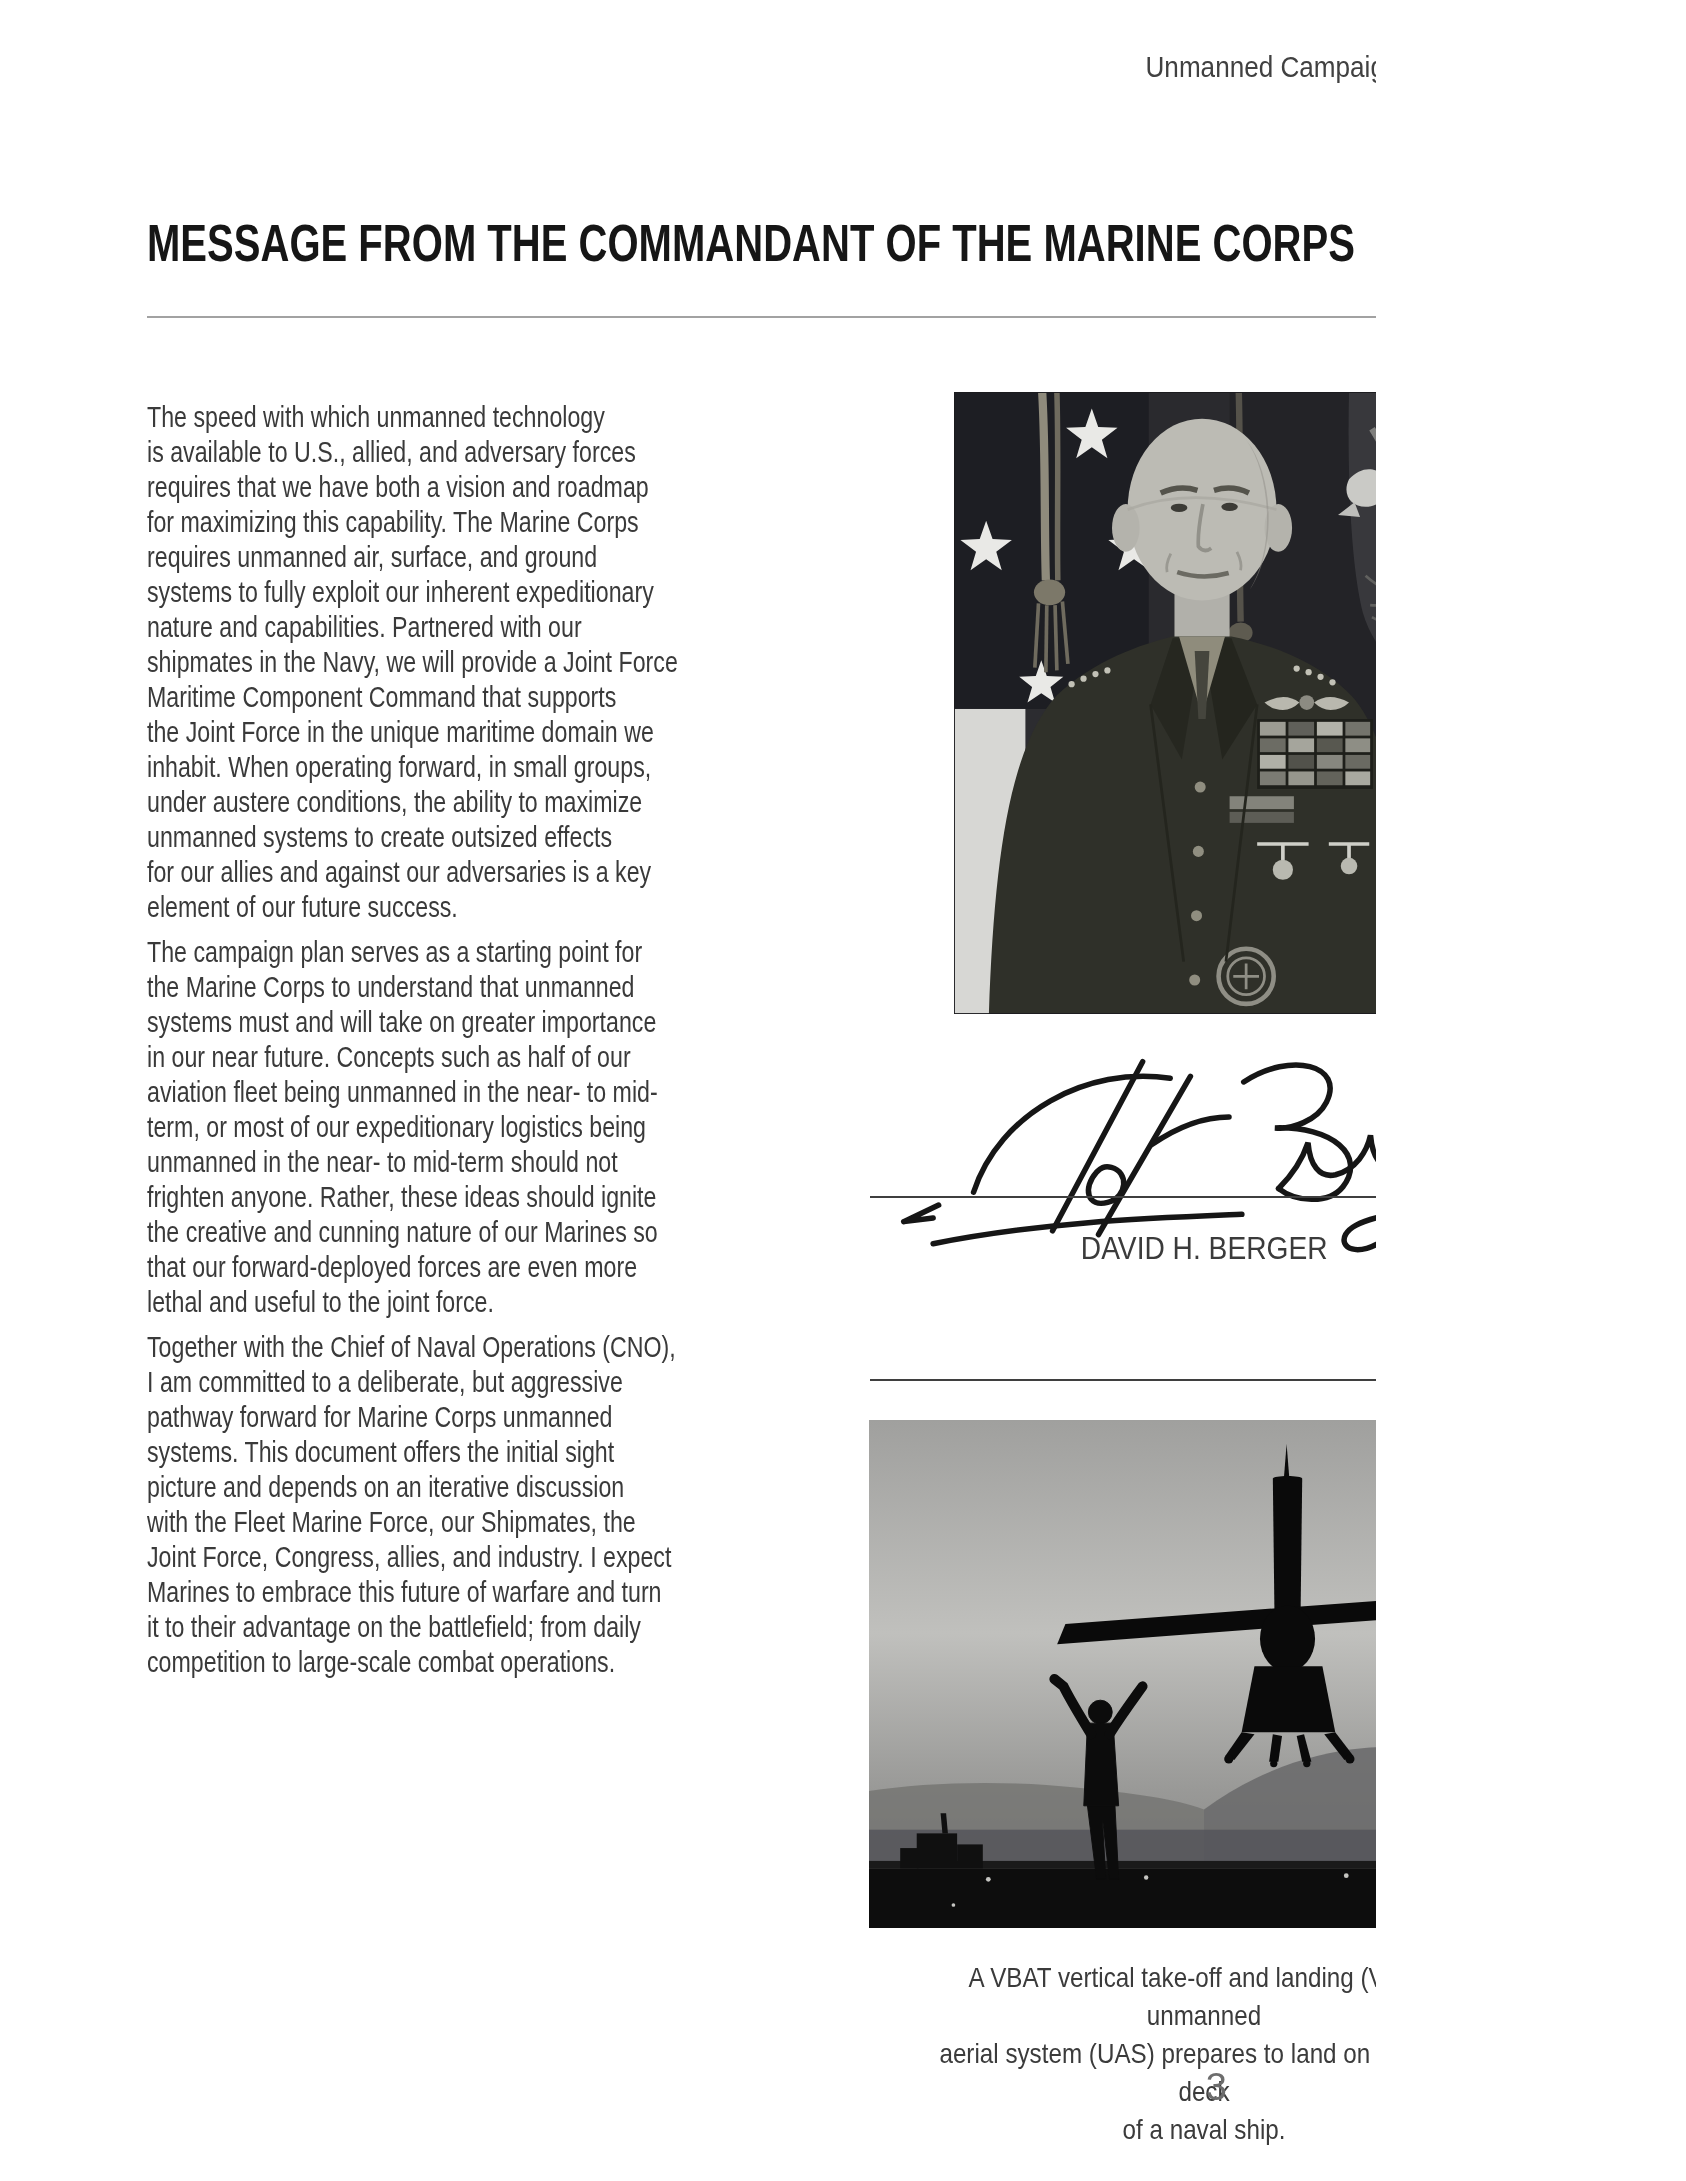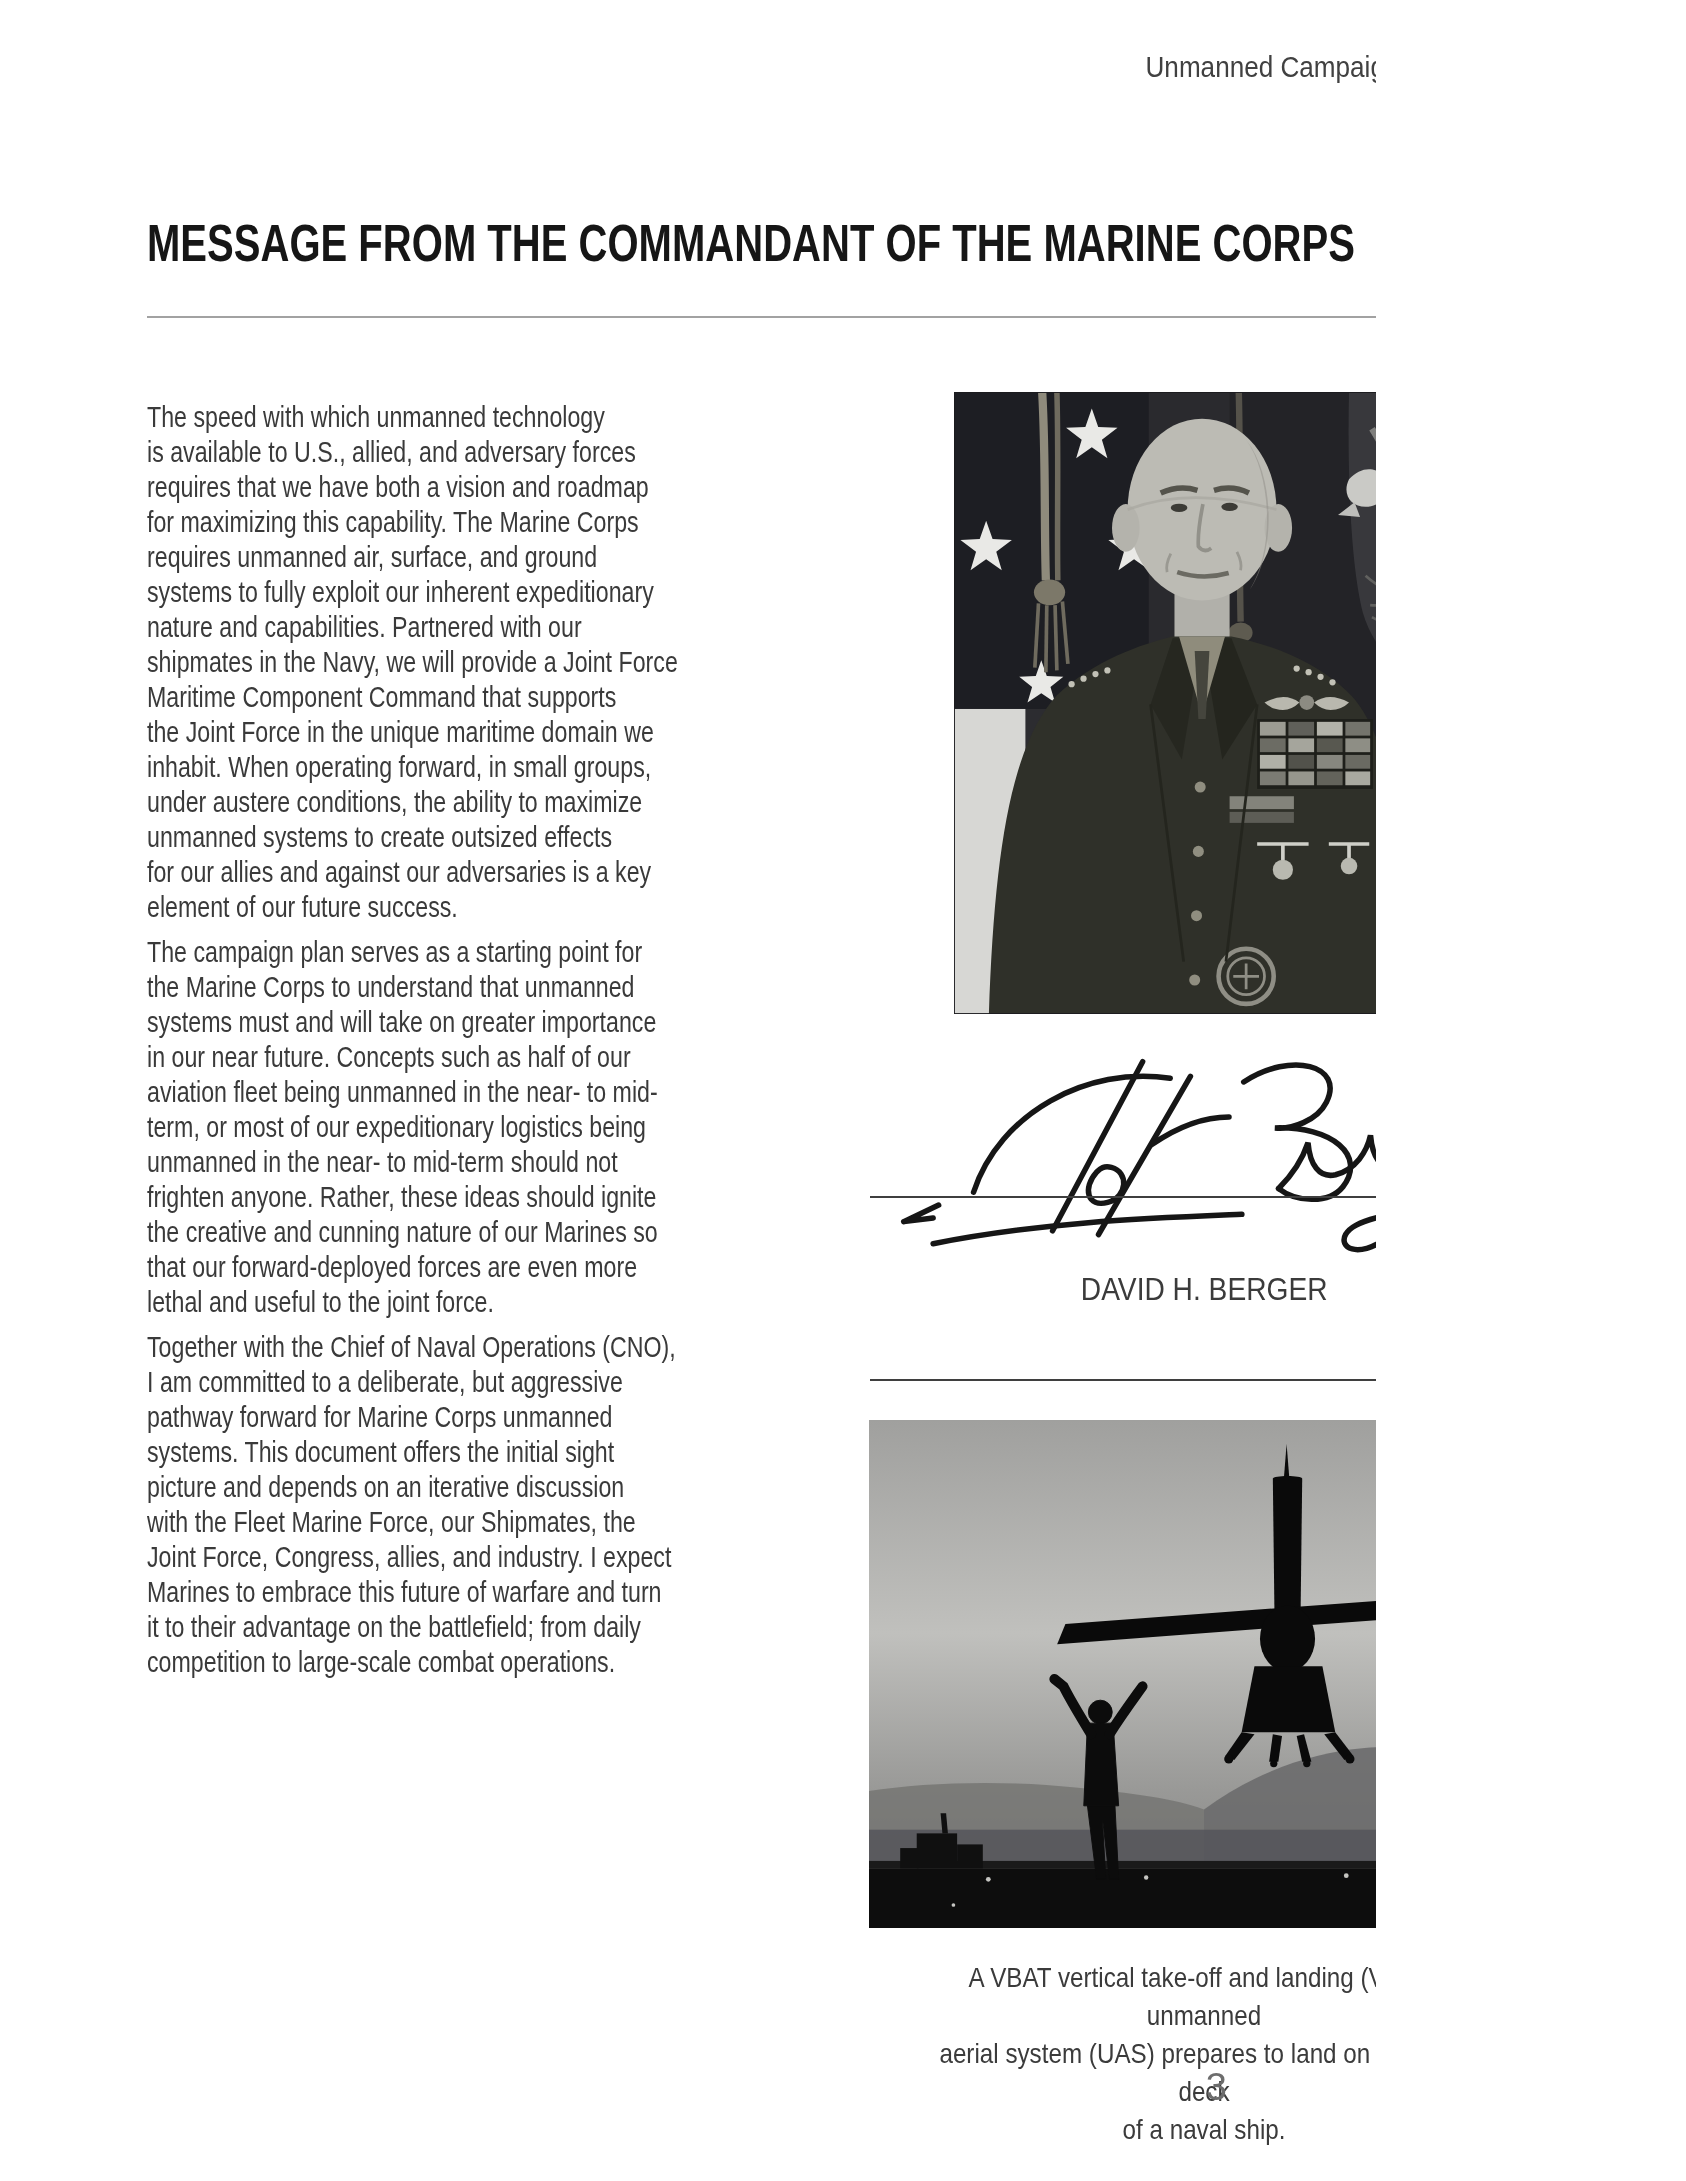--- a/index.html
+++ b/index.html
@@ -26,21 +26,21 @@
     font-size:29px;line-height:35px;color:#3a3a3a;
   }
   .body-col p{margin:0 0 10px 0;white-space:pre-line;}
   .figure{position:absolute;overflow:hidden;background:#2a2a2d;}
   .portrait{left:954px;top:392px;width:497px;height:622px;}
   .vbat{left:869px;top:1420px;width:670px;height:508px;background:#9c9c9a;}
   .figure svg{display:block;width:100%;height:100%;}
   .signature-wrap{position:absolute;left:878px;top:1025px;width:680px;height:239px;pointer-events:none;}
   .sig-rule{left:870px;top:1196px;width:668px;}
   .name-block{
-    position:absolute;left:870px;top:1268px;width:668px;text-align:center;color:#3b3b3b;
+    position:absolute;left:870px;top:1227px;width:668px;text-align:center;color:#3b3b3b;
   }
   .name-block div{white-space:nowrap;}
   .name-block .cond{display:inline-block;transform:scaleX(.88);transform-origin:50% 0;}
   .signatory-name{font-size:32px;line-height:43px;}
   .signatory-rank,.signatory-title{font-size:30px;line-height:42px;}
   .block-rule{left:870px;top:1379px;width:668px;}
   .vbat-caption{
     position:absolute;left:869px;top:1958px;width:670px;text-align:center;
     font-size:28.5px;line-height:38px;color:#3b3b3b;text-decoration:underline;
   }

